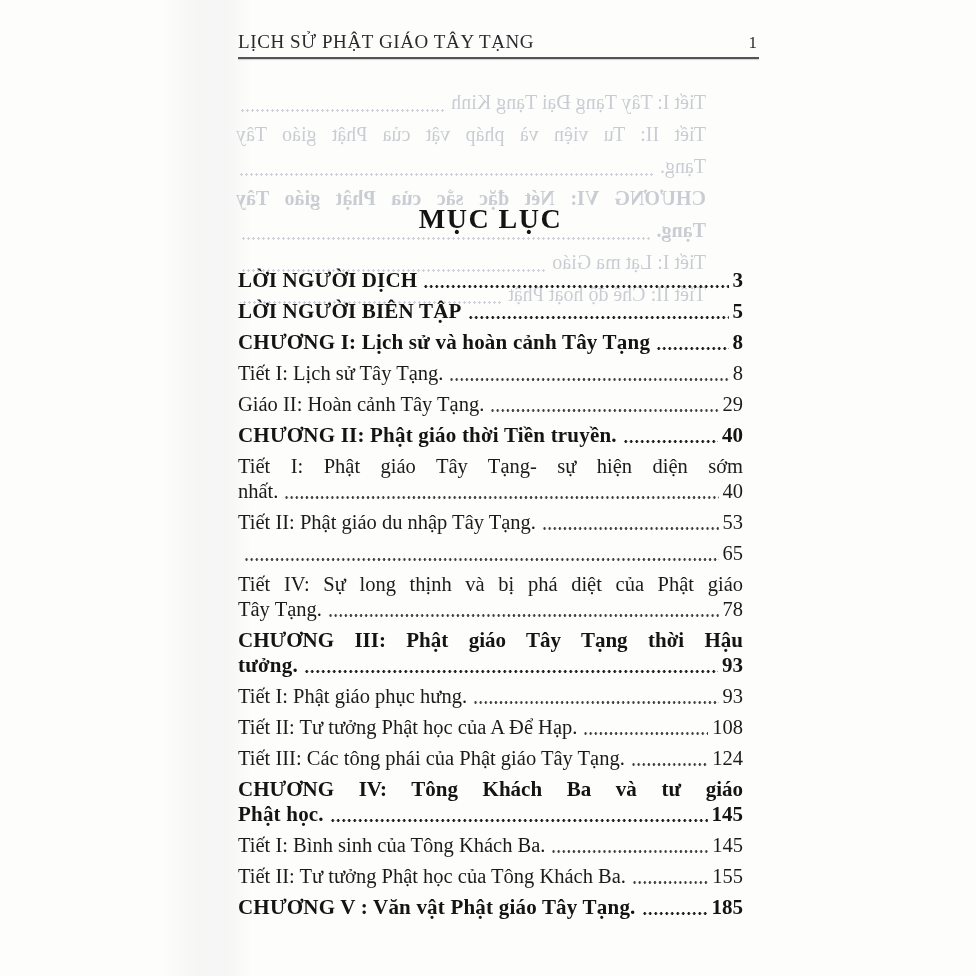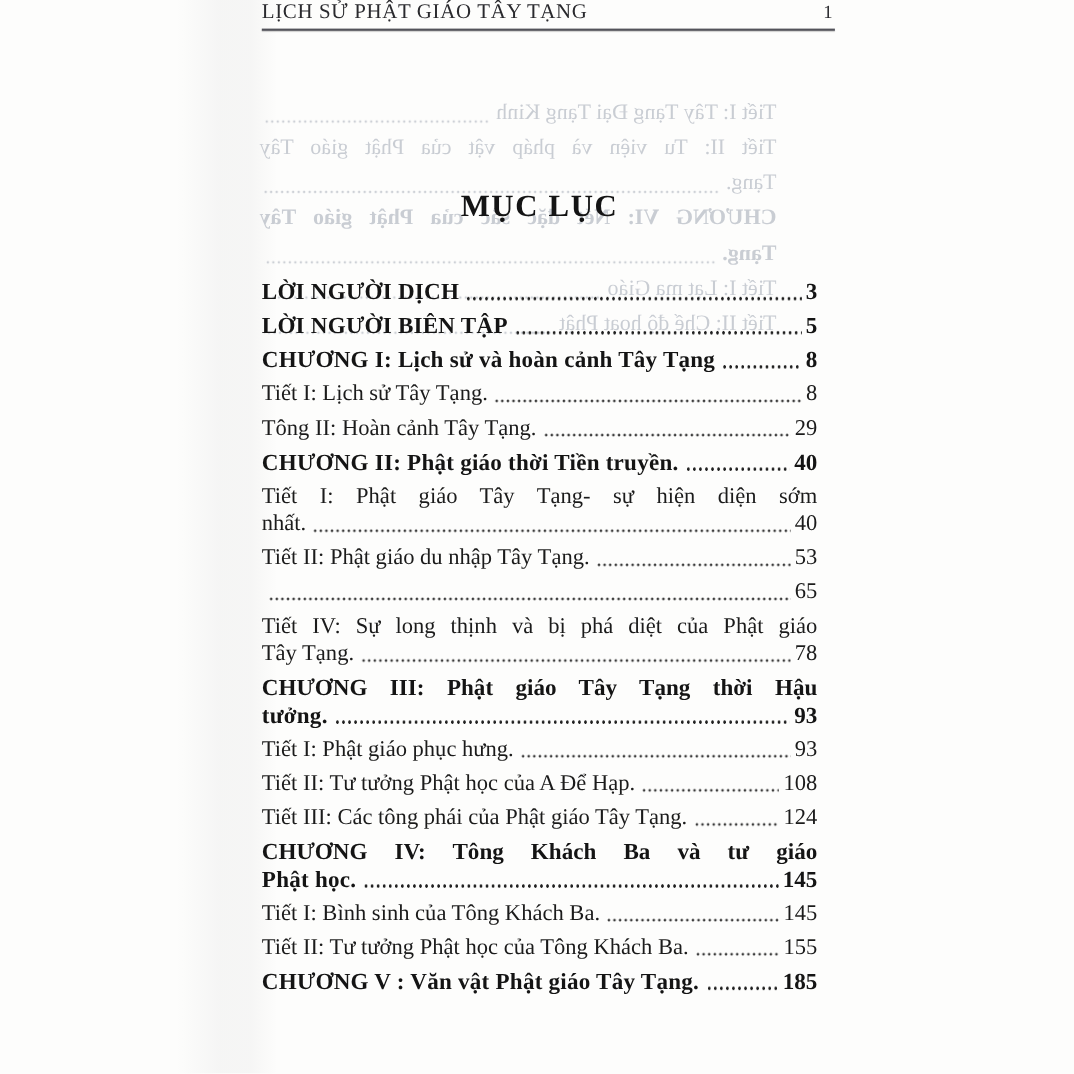--- a/index.html
+++ b/index.html
@@ -21,39 +21,40 @@
       rgba(110,112,118,0) 252px);
     pointer-events: none;
   }
   .content {
     position: absolute;
     left: 238px; top: 0;
     width: 505px;
   }
   .hdr {
     display: flex; justify-content: space-between; align-items: baseline;
+    padding-top: 31px;
     width: 519px;
   }
   .hdr-title { font-size: 19px; letter-spacing: 0.6px; color: #2a2a2e; }
   .hdr-page  { font-size: 17px; color: #2a2a2e; }
   .hdr-rule  {
     width: 521px; height: 2px;
     background: #53535a;
     margin-top: 4px;
     box-shadow: 0 1px 1px rgba(0,0,0,0.18);
   }
   .doc-title {
     text-align: center;
     font-weight: bold;
     font-size: 28px;
     letter-spacing: 1.5px;
     margin-top: 144px;
     color: #141414;
   }
-  .toc { margin-top: 49px; }
+  .toc { margin-top: 33px; }
   .entry { margin-bottom: 6px; font-size: 20.5px; }
   .entry.bold { font-weight: bold; font-size: 21px; color: #141414; }
   .entry.bold .txt { letter-spacing: 0.2px; }
   .line { line-height: 25px; }
   .line.full { text-align: justify; text-align-last: justify; }
   .row { display: flex; align-items: baseline; line-height: 25px; }
   .row .txt { flex: 0 0 auto; }
   .leader {
     flex: 1 1 auto;
     align-self: flex-end;
@@ -155,21 +156,21 @@
       </div>
       <div class="entry">
         <div class="row">
           <span class="txt">Tiết I: Lịch sử Tây Tạng.</span>
           <span class="leader"></span>
           <span class="pg">8</span>
         </div>
       </div>
       <div class="entry">
         <div class="row">
-          <span class="txt">Tông II: Hoàn cảnh Tây Tạng.</span>
+          <span class="txt">Giáo II: Hoàn cảnh Tây Tạng.</span>
           <span class="leader"></span>
           <span class="pg">29</span>
         </div>
       </div>
       <div class="entry bold">
         <div class="row">
           <span class="txt">CHƯƠNG II: Phật giáo thời Tiền truyền.</span>
           <span class="leader"></span>
           <span class="pg">40</span>
         </div>

